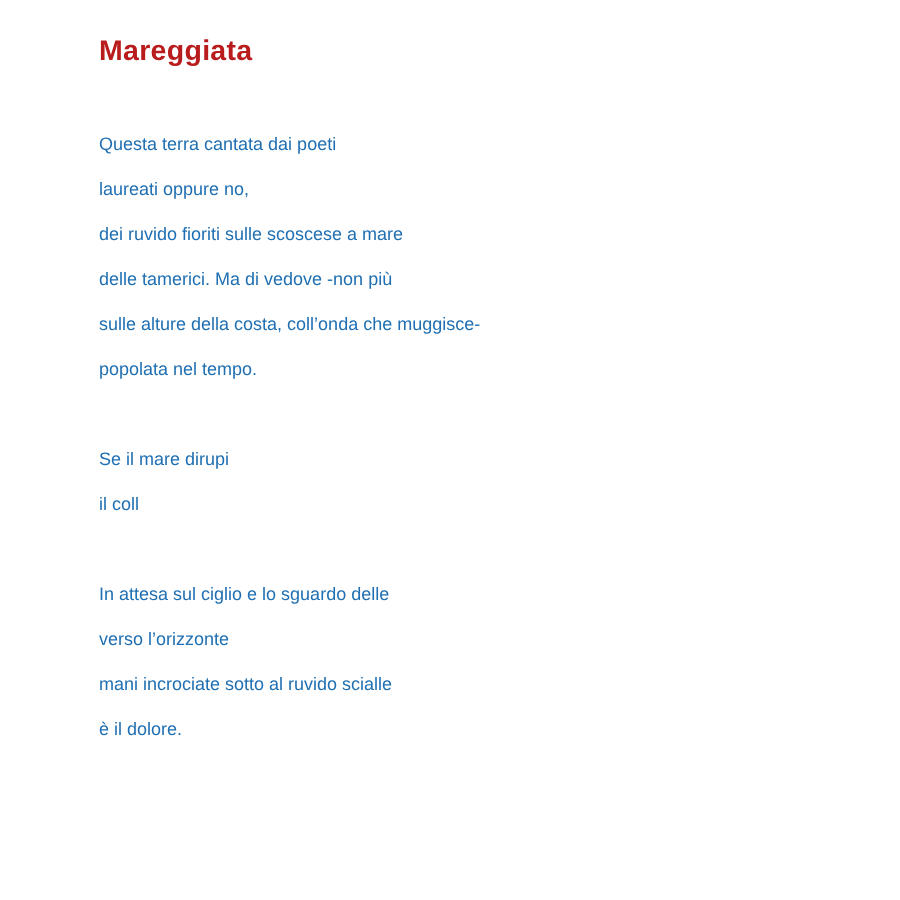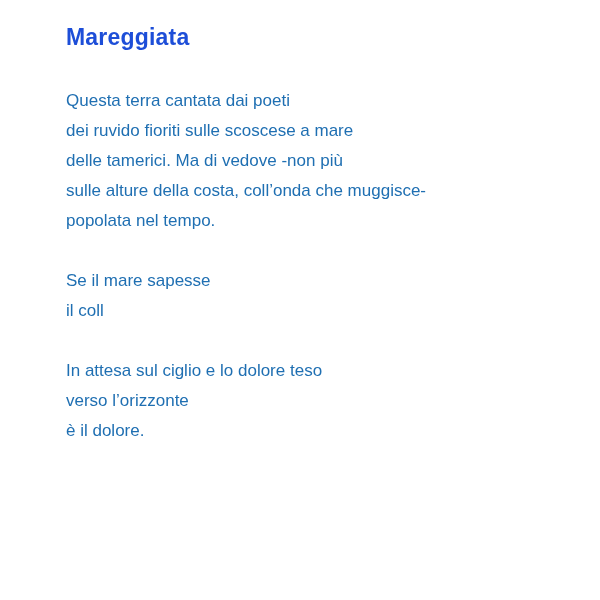--- a/index.html
+++ b/index.html
@@ -15,60 +15,62 @@
     overflow: hidden;
   }
   .page {
     width: 600px;
     height: 600px;
     box-sizing: border-box;
     padding: 24px 40px 0 66px;
     background: #ffffff;
   }
   .poem-title {
-    font-size: 23px;
+    font-size: 19px;
     font-weight: bold;
-    color: #1d4ed8;
+    color: #b91c1c;
     letter-spacing: 0.2px;
     margin: 0 0 34px 0;
     line-height: 1.2;
   }
   .stanza {
     margin: 0 0 30px 0;
   }
   .stanza:last-child {
     margin-bottom: 0;
   }
   .line {
-    font-size: 17px;
+    font-size: 12px;
     font-weight: normal;
     color: #1f6fb2;
     line-height: 30px;
     white-space: pre-wrap;
   }
 </style>
 </head>
 <body>
 
 <div class="page">
 
   <h1 class="poem-title">Mareggiata</h1>
 
   <div class="stanza">
     <div class="line">Questa terra cantata dai poeti</div>
+    <div class="line">laureati oppure no,</div>
     <div class="line">dei ruvido fioriti sulle scoscese a mare</div>
     <div class="line">delle tamerici. Ma di vedove -non più</div>
     <div class="line">sulle alture della costa, coll’onda che muggisce-</div>
     <div class="line">popolata nel tempo.</div>
   </div>
 
   <div class="stanza">
-    <div class="line">Se il mare sapesse</div>
+    <div class="line">Se il mare dirupi</div>
     <div class="line">il coll</div>
   </div>
 
   <div class="stanza">
-    <div class="line">In attesa sul ciglio e lo dolore teso</div>
+    <div class="line">In attesa sul ciglio e lo sguardo delle</div>
     <div class="line">verso l’orizzonte</div>
+    <div class="line">mani incrociate sotto al ruvido scialle</div>
     <div class="line">è il dolore.</div>
   </div>
 
 </div>
 
 </body></html>

